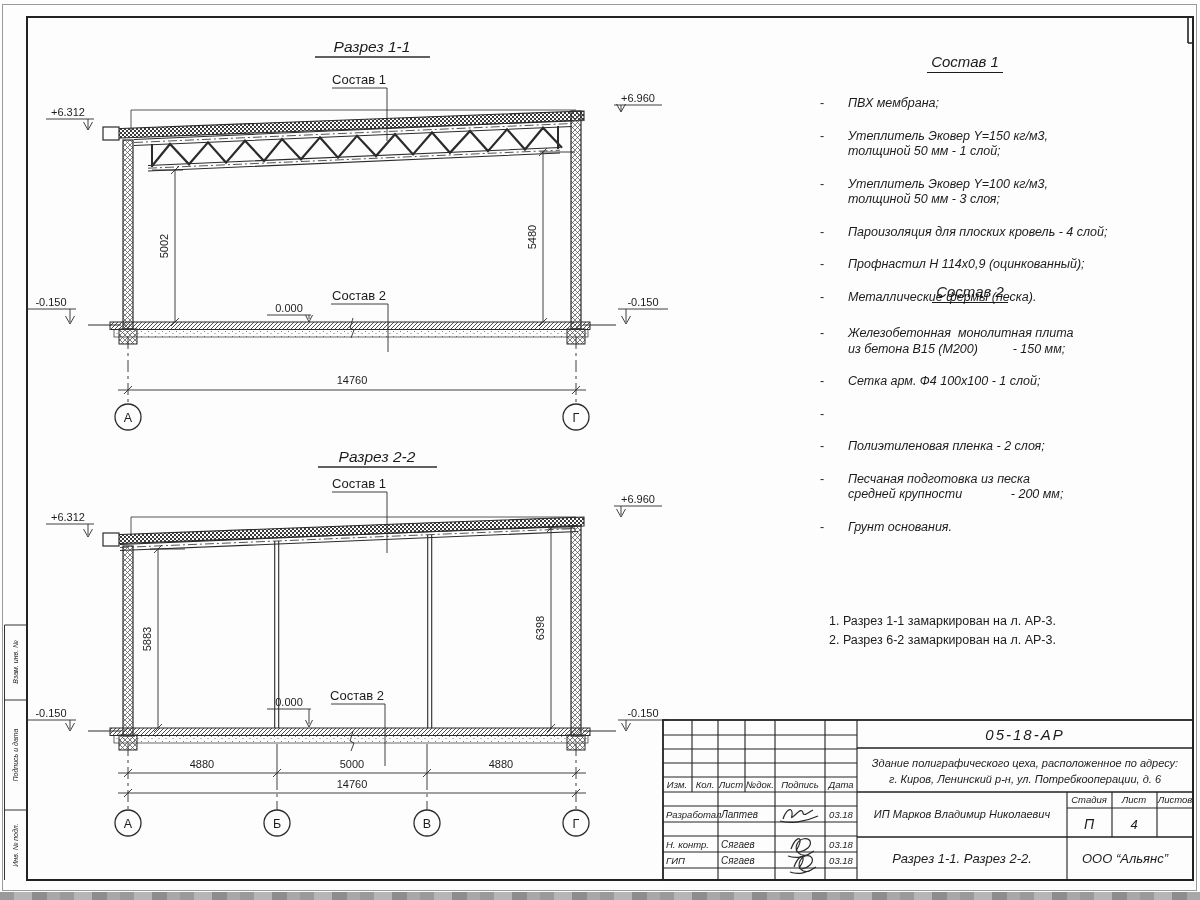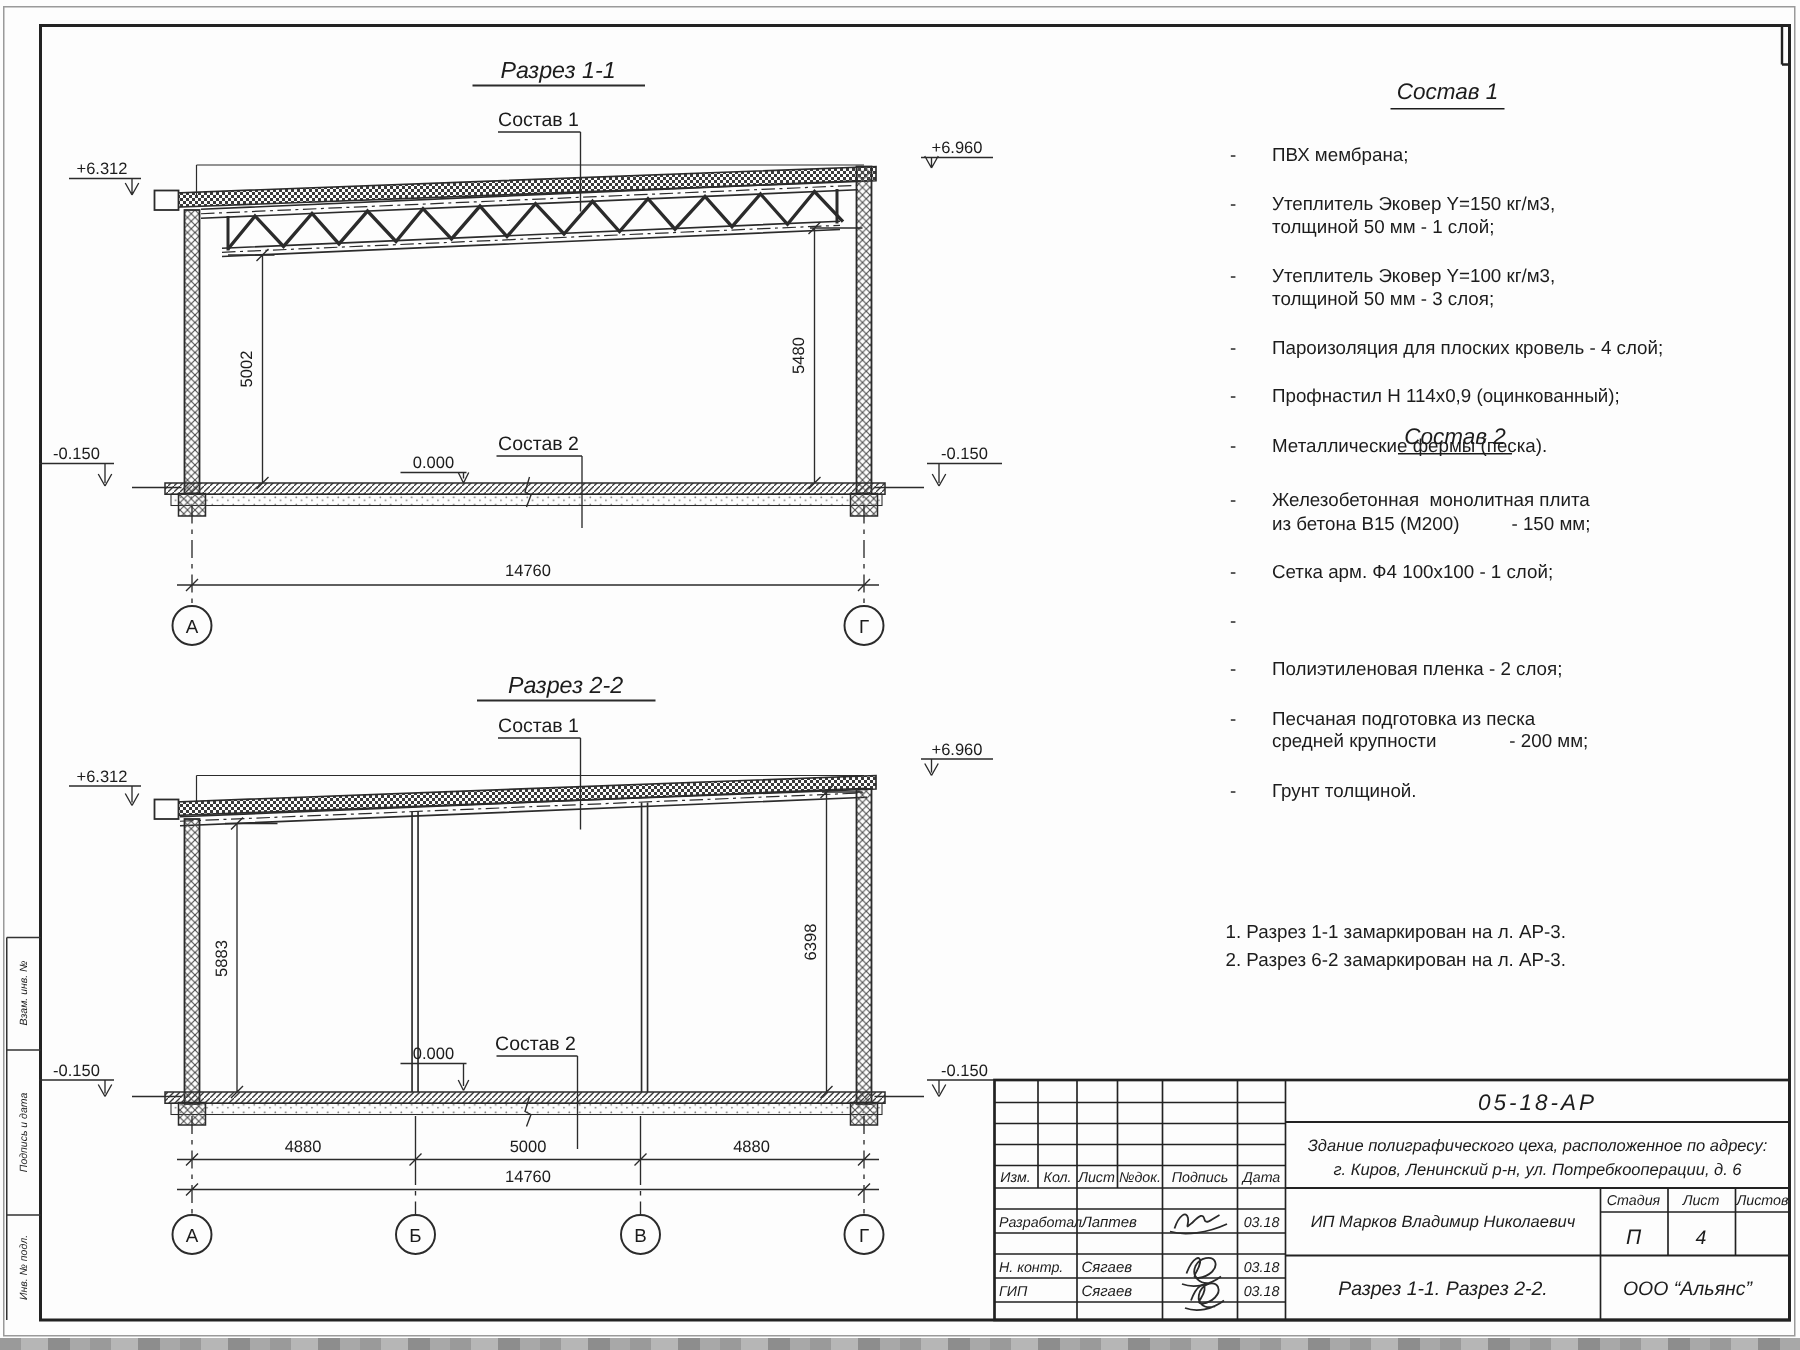--- a/index.html
+++ b/index.html
@@ -12,22 +12,22 @@
   .tb10{font-size:10px;font-style:italic;}
   .tb11{font-size:11px;font-style:italic;}
   .tb13{font-size:13px;font-style:italic;}
   .tb15{font-size:15px;font-style:italic;letter-spacing:2px;}
   .strip7{font-size:7px;font-style:italic;}
   .textblock{position:absolute;color:#1c1c1c;}
   .sostav-title{text-align:center;font-style:italic;font-size:15px;margin-bottom:26px;}
   .sostav-title span{border-bottom:1.4px solid #1c1c1c;padding:0 4px 2px;}
   .sostav-item{display:grid;grid-template-columns:36px 1fr;margin-bottom:17px;font-size:12.5px;line-height:15.5px;}
   .sostav-item .dash{padding-left:8px;}
-  .sostav-item .txt{white-space:pre-wrap;}
-  .notes-line{font-size:12.5px;line-height:19px;white-space:pre-wrap;}
+  .sostav-item .txt{white-space:pre-wrap;font-style:italic;}
+  .notes-line{font-size:12.5px;line-height:19px;white-space:pre-wrap;margin-left:12px;}
   .scanband{position:absolute;left:0;bottom:0;width:1200px;height:8px;
     background:repeating-linear-gradient(90deg,#9a9a9a 0 14px,#b6b6b6 14px 32px,#8d8d8d 32px 47px,#a8a8a8 47px 60px);}
 </style>
 </head>
 <body>
 
 <svg width="1200" height="900" viewBox="0 0 1200 900">
   <defs>
     <pattern id="wallhatch" width="5" height="5" patternUnits="userSpaceOnUse">
       <path d="M0,5 L5,0 M0,0 L5,5" stroke="#4a4a4a" stroke-width="0.7"></path>
@@ -326,21 +326,21 @@
       </div>
 
       <div class="sostav-item">
         <div class="dash">-</div>
         <div class="txt">Песчаная подготовка из песка
 средней крупности              - 200 мм;</div>
       </div>
 
       <div class="sostav-item">
         <div class="dash">-</div>
-        <div class="txt">Грунт толщиной.</div>
+        <div class="txt">Грунт основания.</div>
       </div>
     </div>
 </div>
 
 <div class="textblock" style="left:817px;top:612px;width:300px;">
 
     <div class="notes-line">1. Разрез 1-1 замаркирован на л. АР-3.</div>
 
     <div class="notes-line">2. Разрез 6-2 замаркирован на л. АР-3.</div>
   </div>

